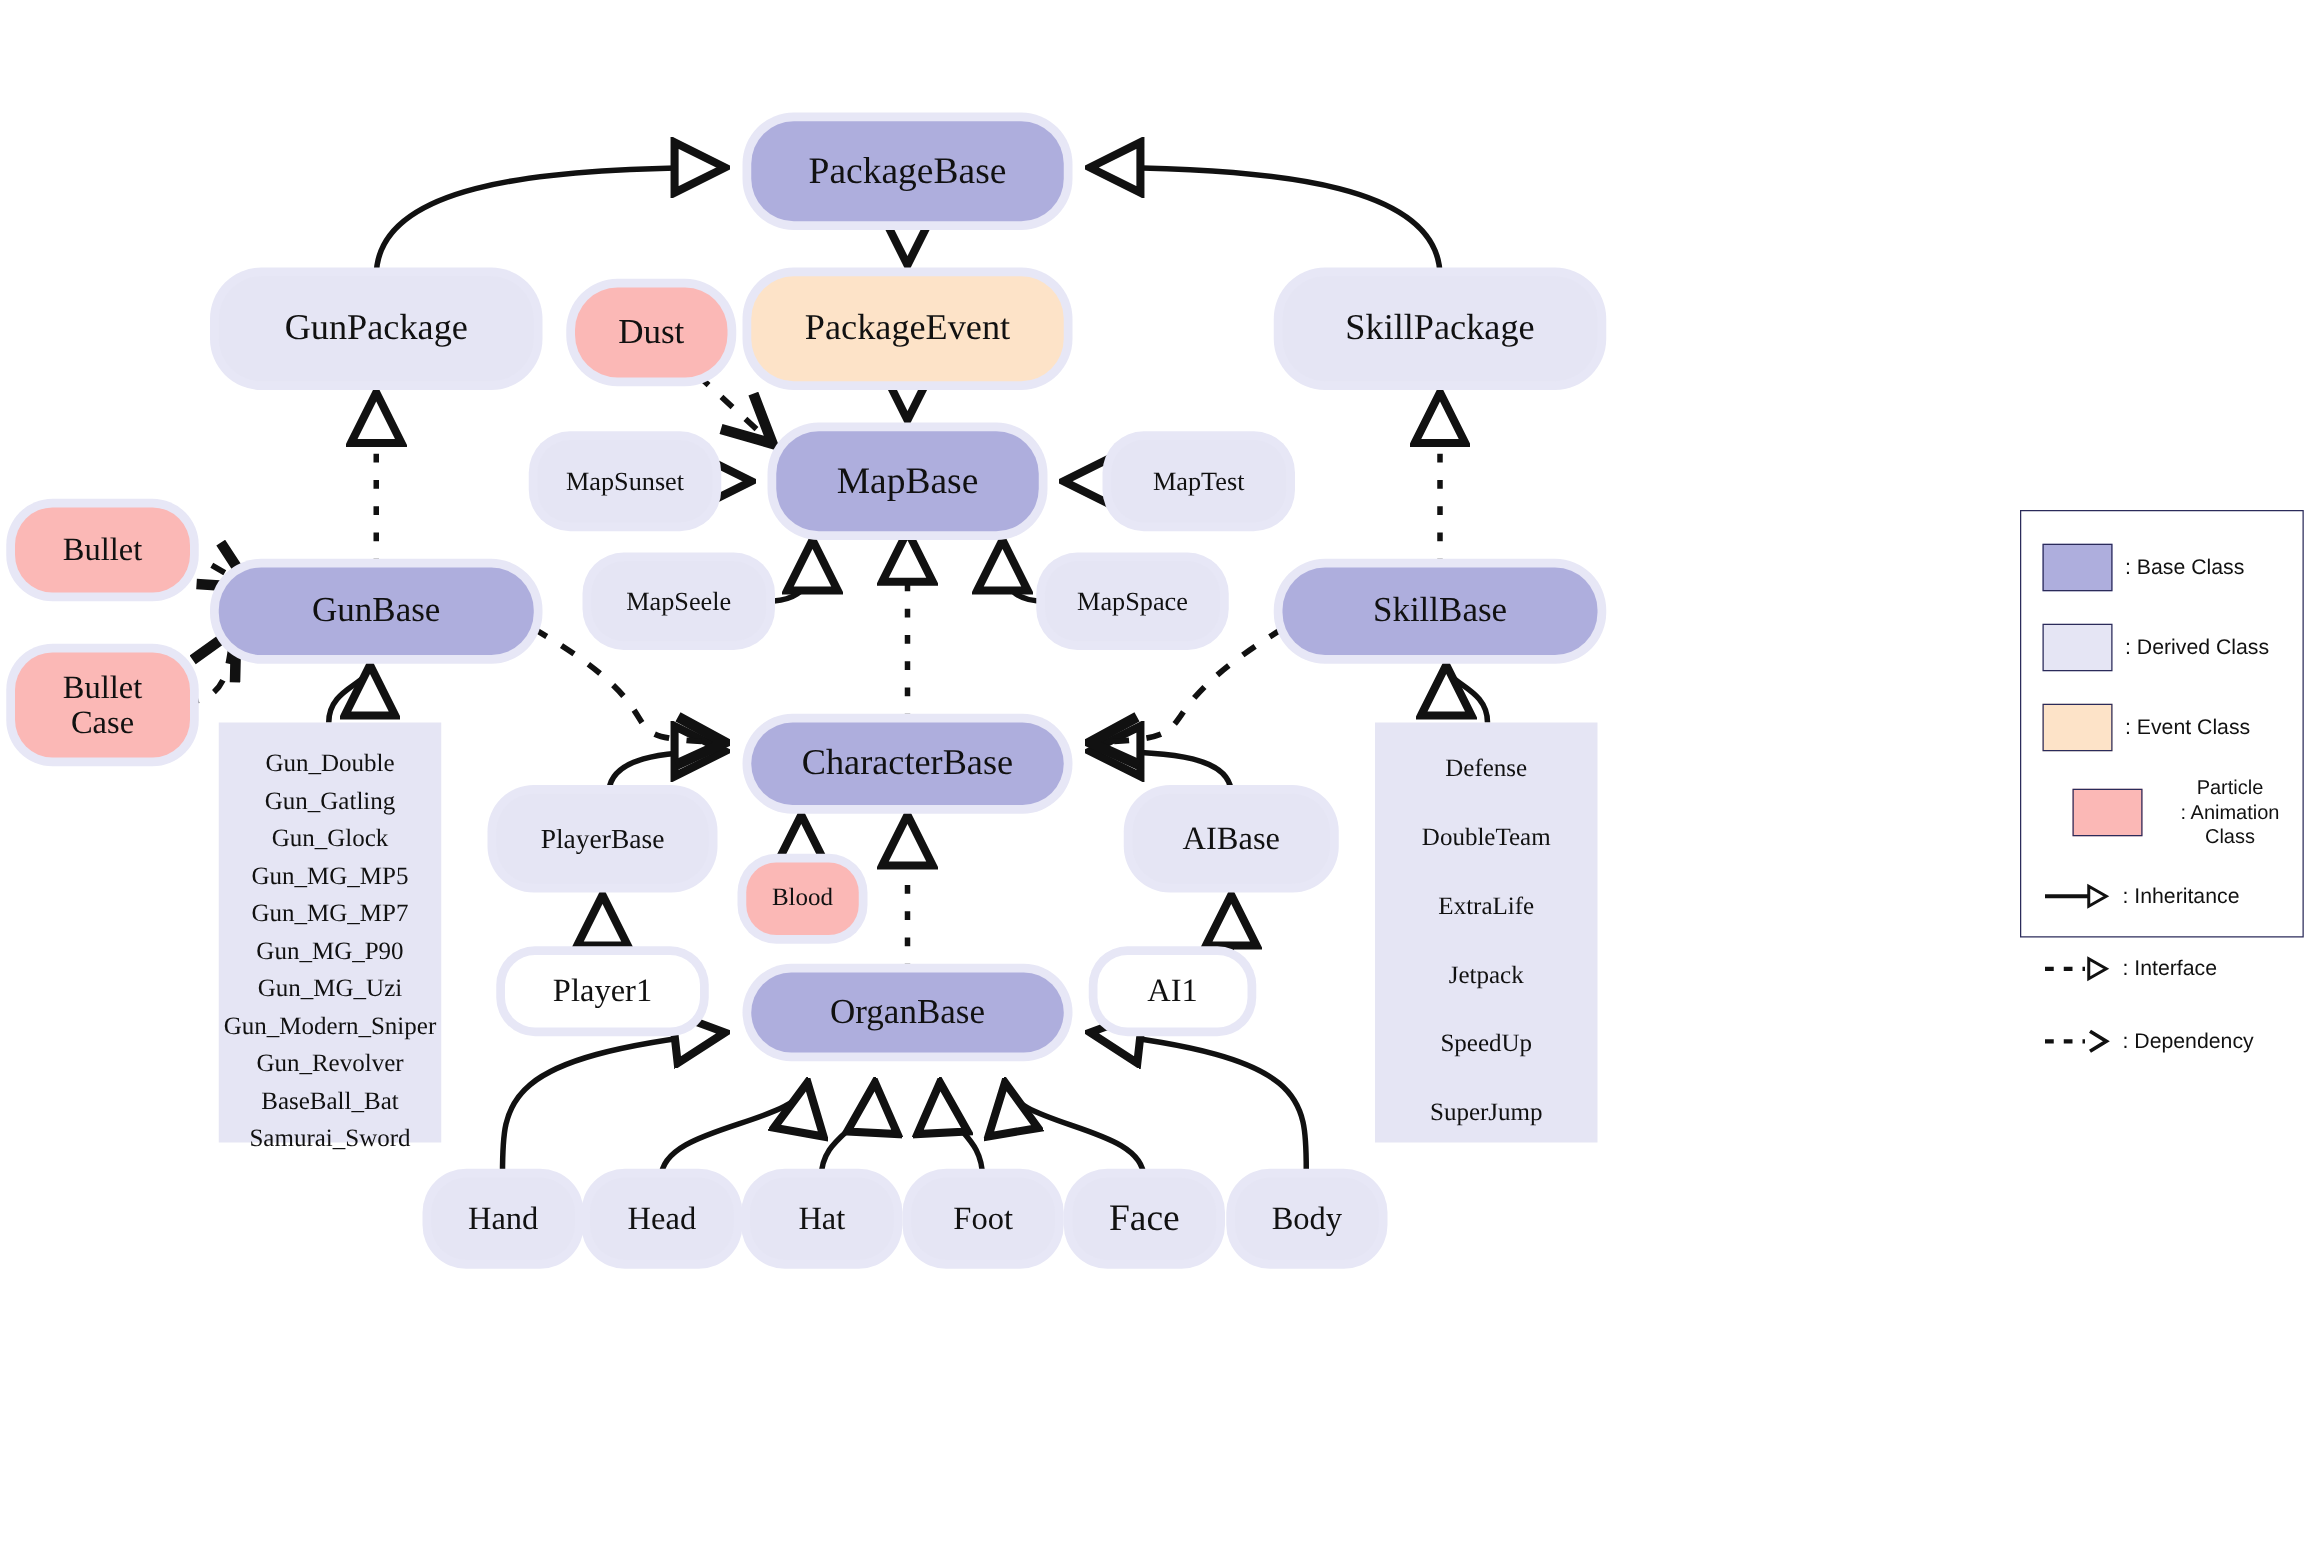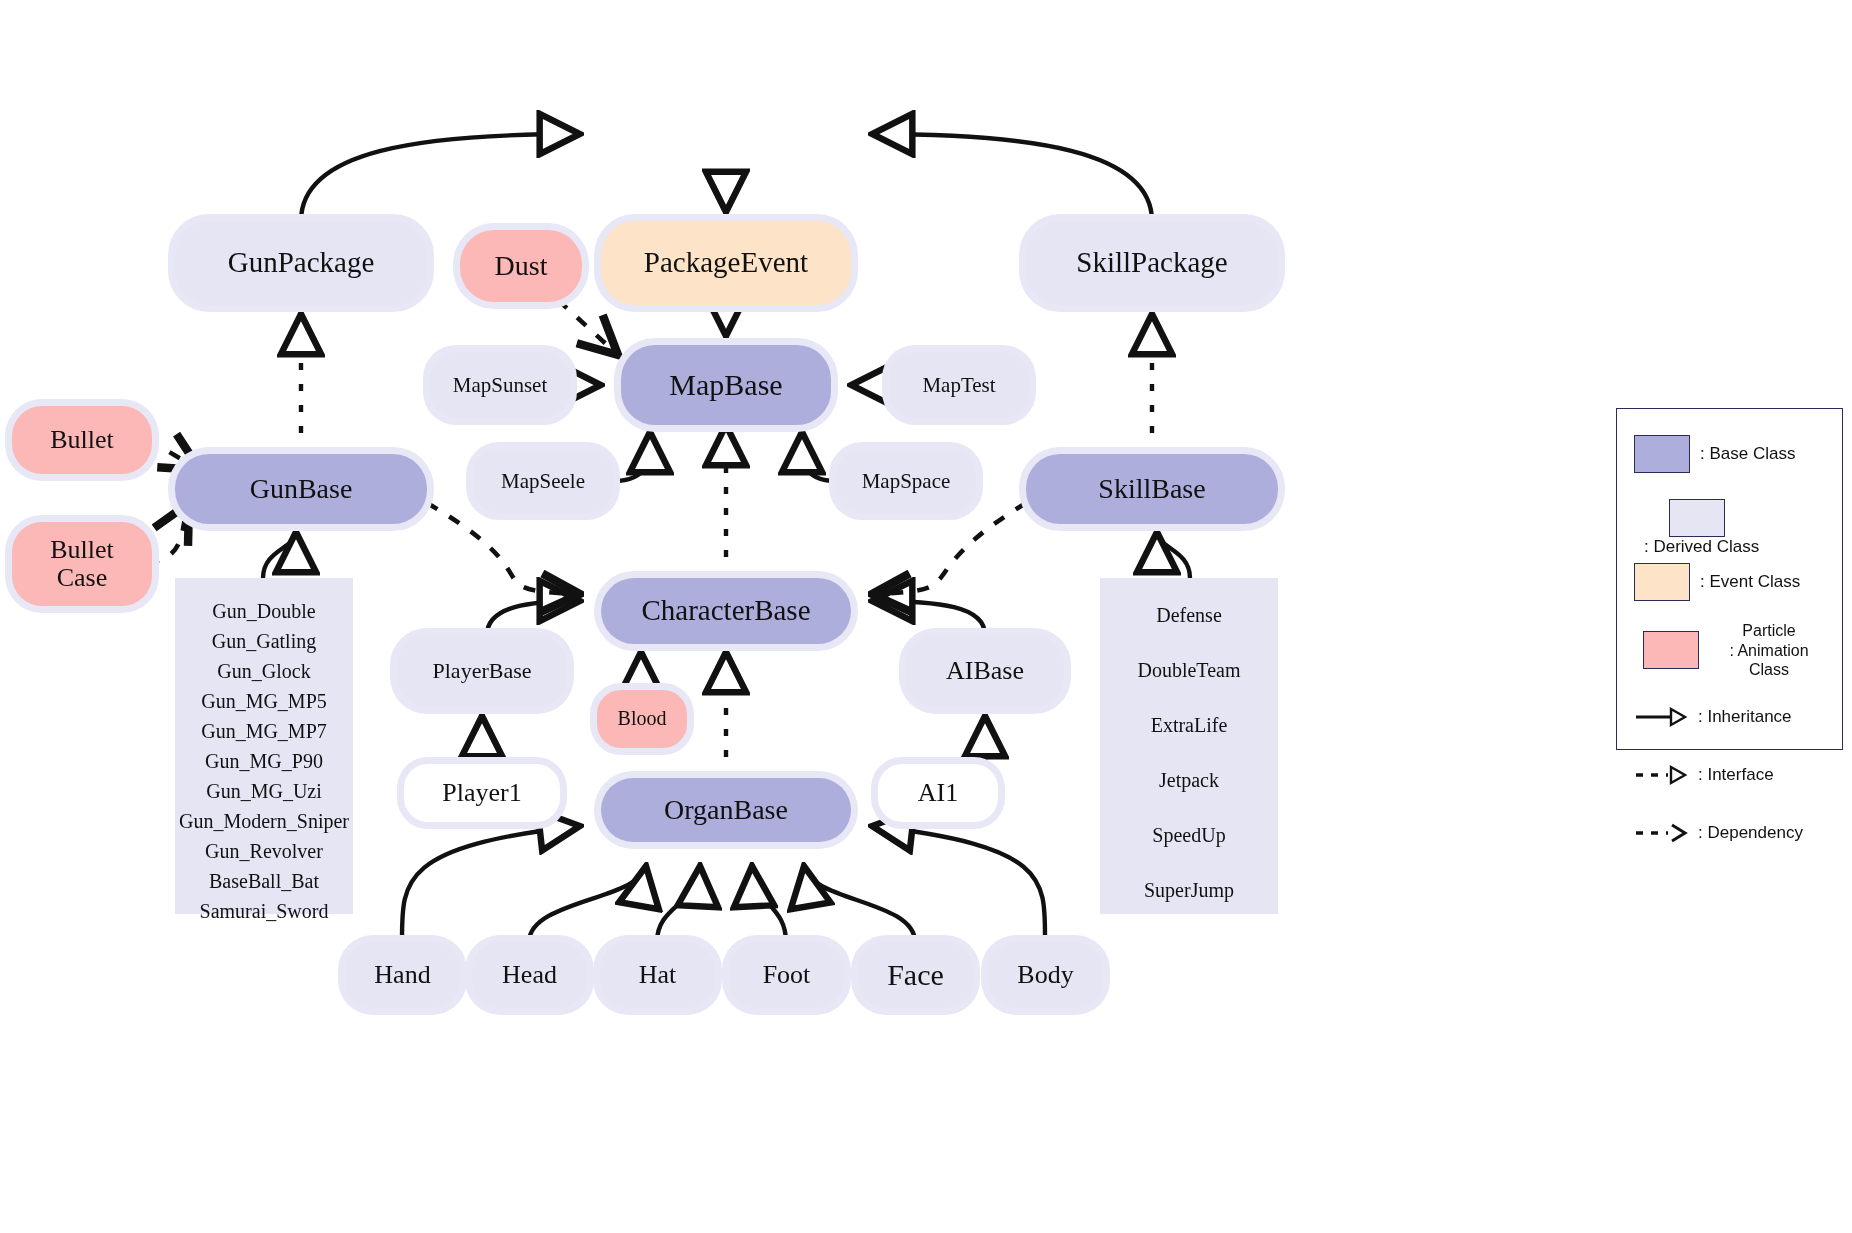--- a/index.html
+++ b/index.html
@@ -109,20 +109,23 @@
 
     <g stroke="#111" fill="none" stroke-width="4.6" stroke-dasharray="12 14" stroke-linecap="butt">
       <path d="M147,439 L200,470" marker-end="url(#openArrow)"></path>
       <path d="M147,562 C190,560 180,520 189,503" marker-end="url(#openArrow)"></path>
       <path d="M558,300 L618,355" marker-end="url(#openArrow)"></path>
       <path d="M427,503 C560,580 470,590 580,594" marker-end="url(#openArrow)"></path>
       <path d="M1026,503 C900,580 980,590 872,594" marker-end="url(#openArrow)"></path>
     </g>
   </svg>
 
+  <div class="node n-base" style="left:601px;top:97px;width:250px;height:80px;font-size:30px;">
+    <span>PackageBase</span>
+  </div>
 
   <div class="node n-derived" style="left:175px;top:221px;width:252px;height:84px;font-size:29px;">
     <span>GunPackage</span>
   </div>
 
   <div class="node n-particle" style="left:460px;top:230px;width:122px;height:72px;font-size:28px;">
     <span>Dust</span>
   </div>
 
   <div class="node n-event" style="left:601px;top:221px;width:250px;height:84px;font-size:29px;">
@@ -240,31 +243,31 @@
     <div class="row">SuperJump</div>
   </div>
 
   <div id="legend">
 
     <div class="lg-row" style="left:17px;top:26px;">
       <div class="sw sw-base"></div>
       <div class="lg-txt">: Base Class</div>
     </div>
 
-    <div class="lg-row" style="left:17px;top:90px;flex-direction:column;">
+    <div class="lg-row" style="left:17px;top:90px;">
       <div class="sw sw-derived"></div>
       <div class="lg-txt">: Derived Class</div>
     </div>
 
     <div class="lg-row" style="left:17px;top:154px;">
       <div class="sw sw-event"></div>
       <div class="lg-txt">: Event Class</div>
     </div>
 
-    <div class="lg-row" style="left:2px;top:212px;padding-left:24px;">
+    <div class="lg-row" style="left:17px;top:212px;padding-left:24px;">
       <div class="sw sw-particle"></div>
       <div class="lg-txt multi" style="white-space:pre-line;font-size:16px;">Particle
 : Animation
 Class</div>
     </div>
 
     <div class="lg-row" style="left:17px;top:290px;">
       <div class="lg-line">
         <svg width="54" height="36" viewBox="0 0 54 36">
           <line x1="2" y1="18" x2="38" y2="18" stroke="#111" stroke-width="3.2"></line>

